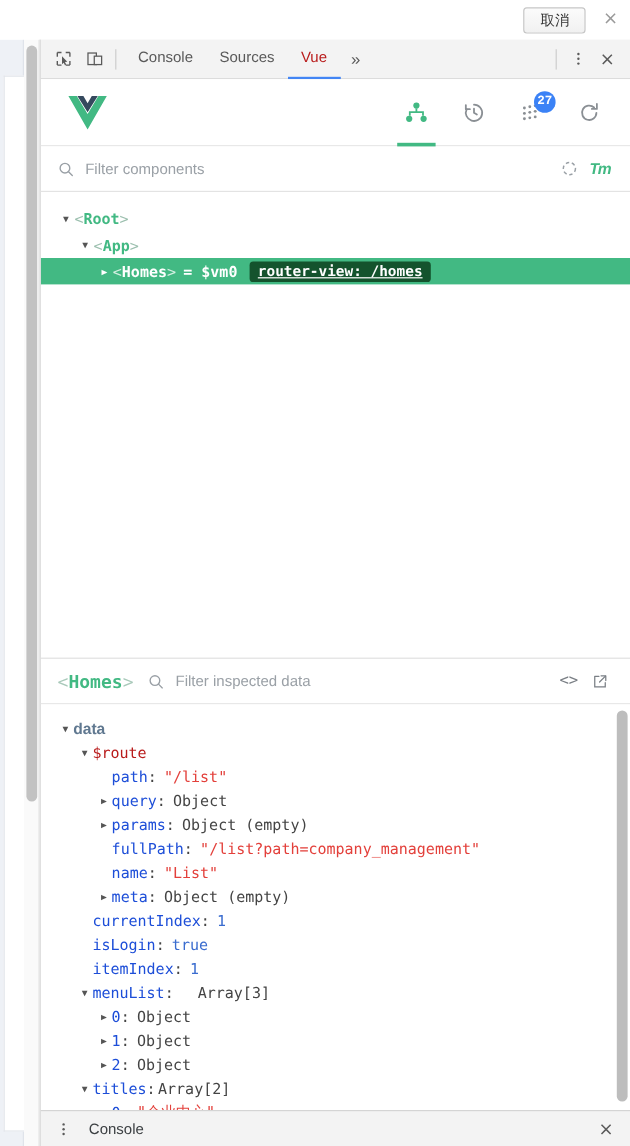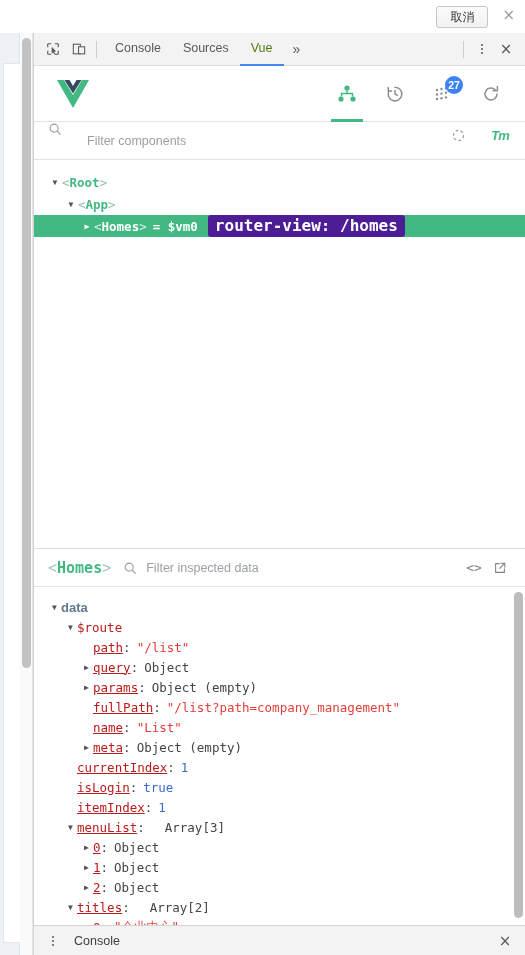--- a/index.html
+++ b/index.html
@@ -67,21 +67,21 @@
     width: 26px; height: 26px; display: flex; align-items: center; justify-content: center;
     cursor: pointer; color: #5a5a5a;
   }
   .tb-sep { width: 1px; height: 17px; background: #cdcdcd; margin: 0 7px 0 4px; }
   .dt-tabs { display: flex; align-items: stretch; height: 33px; flex: 1; }
   .dt-tab {
     display: flex; align-items: center; padding: 0 11px;
     font-size: 12.5px; color: #5a5a5a; cursor: pointer;
     border-bottom: 2px solid transparent;
   }
-  .dt-tab.active { color: #4d7c0f; border-bottom-color: #4285f4; }
+  .dt-tab.active { color: #b91c1c; border-bottom-color: #4285f4; }
   .dt-more {
     display: flex; align-items: center; padding: 0 9px;
     font-size: 14px; color: #5a5a5a; cursor: pointer;
   }
   .tb-right { display: flex; align-items: center; }
   .kebab {
     width: 22px; height: 26px; display: flex; flex-direction: column;
     align-items: center; justify-content: center; gap: 2px; cursor: pointer;
   }
   .kebab i { width: 2px; height: 2px; background: #5a5a5a; border-radius: 50%; display: block; }
@@ -106,28 +106,28 @@
   .vue-tab.active { color: #42b983; }
   .vue-tab.active::after {
     content: ""; position: absolute; left: 6px; right: 6px; bottom: 0;
     height: 3px; background: #42b983;
   }
   .badge-27 {
     position: absolute; top: 10px; right: 2px;
     background: #3b82f6; color: #fff; border-radius: 50%;
     width: 18px; height: 18px; font-size: 10.5px; font-weight: bold;
     display: flex; align-items: center; justify-content: center;
-    font-family: Liberation Sans, sans-serif;
+    font-family: Liberation Mono, monospace;
   }
 
   
   .filter-bar {
     height: 38px; flex: 0 0 38px; background: #fff;
     border-bottom: 1px solid #e3e3e3;
-    display: flex; padding: 0 12px 0 14px; gap: 16px;
+    display: flex; align-items: center; padding: 0 12px 0 14px;
   }
   .filter-bar .mag { color: #9aa0a6; margin-right: 9px; display: flex; }
   .filter-input {
     flex: 1; border: none; outline: none; background: transparent;
     font-size: 12.5px; color: #3c4043; font-family: "Liberation Sans", sans-serif;
   }
   .filter-input::placeholder { color: #9aa0a6; }
   .fb-icon { width: 26px; height: 26px; display: flex; align-items: center; justify-content: center; cursor: pointer; font-style: italic; }
   .tt-icon { color: #42b983; font-size: 13px; font-weight: bold; letter-spacing: -1px; font-family: "Liberation Sans", sans-serif; }
 
@@ -147,23 +147,23 @@
     width: 14px; display: inline-flex; justify-content: center; align-items: center;
     font-size: 8px; color: #555; flex: 0 0 14px;
   }
   .tree-row.selected .arrow { color: #fff; }
   .comp-name { color: #42b983; font-weight: bold; }
   .comp-name .ang { color: #9bbfae; font-weight: normal; }
   .tree-row.selected .comp-name { color: #fff; }
   .tree-row.selected .comp-name .ang { color: #d6f0e3; }
   .vm-tag { color: #fff; margin-left: 6px; font-weight: bold; }
   .route-badge {
-    margin-left: 10px; background: #4c1d95; color: #fff;
-    font-size: 16px; padding: 1px 7px 2px; border-radius: 3px;
-    font-family: "DejaVu Sans Mono", monospace; font-weight: bold;
+    margin-left: 10px; background: #14532d; color: #fff;
+    font-size: 12px; padding: 1px 7px 2px; border-radius: 3px;
+    font-family: "DejaVu Sans Mono", monospace; font-weight: bold; text-decoration: underline;
   }
 
   
   .inspect-header {
     height: 38px; flex: 0 0 38px; background: #fff;
     border-bottom: 1px solid #e3e3e3;
     display: flex; align-items: center; padding: 0 12px 0 14px;
   }
   .inspect-title {
     font-family: "DejaVu Sans Mono", monospace; font-size: 15px;
@@ -185,21 +185,21 @@
     width: 13px; flex: 0 0 13px; display: inline-flex;
     justify-content: center; align-items: center; font-size: 8px; color: #555;
     cursor: pointer;
   }
   .d-caret.none { visibility: hidden; }
   .k-root {
     font-family: "Liberation Sans", sans-serif; font-size: 13px;
     color: #607890; font-weight: bold;
   }
   .k-special { color: #b91c1c; }
-  .k-key { color: #b91c1c; text-decoration: underline; }
+  .k-key { color: #1d4ed8; }
   .v-str { color: #e3403b; }
   .v-num { color: #3a6ccf; }
   .v-bool { color: #3a6ccf; }
   .v-obj { color: #444; }
   .punc { color: #444; }
 
   .data-scroll {
     position: absolute; right: 2px; top: 5px; width: 9px; height: 326px;
   }
   .data-scroll .thumb {
@@ -463,21 +463,21 @@
           <div class="d-row" style="padding-left: 32px;">
             <span class="d-caret">▶</span>
             <span class="k-key">2</span>
             <span class="punc">:</span>
             <span class="v-obj" style="margin-left: 6px;">Object</span>
           </div>
           <div class="d-row" style="padding-left: 16px;">
             <span class="d-caret">▼</span>
             <span class="k-key">titles</span>
             <span class="punc">:</span>
-            <span class="v-obj" style="margin-left: 20px;">Array[2]</span>
+            <span class="v-obj" style="margin-left: 2px;">Array[2]</span>
           </div>
           <div class="d-row" style="padding-left: 32px;">
             <span class="d-caret none"></span>
             <span class="k-key">0</span>
             <span class="punc">:</span>
             <span class="v-str" style="margin-left: 6px;">"企业中心"</span>
           </div>
         </div>
       <div class="data-scroll">
         <div class="thumb"></div>

